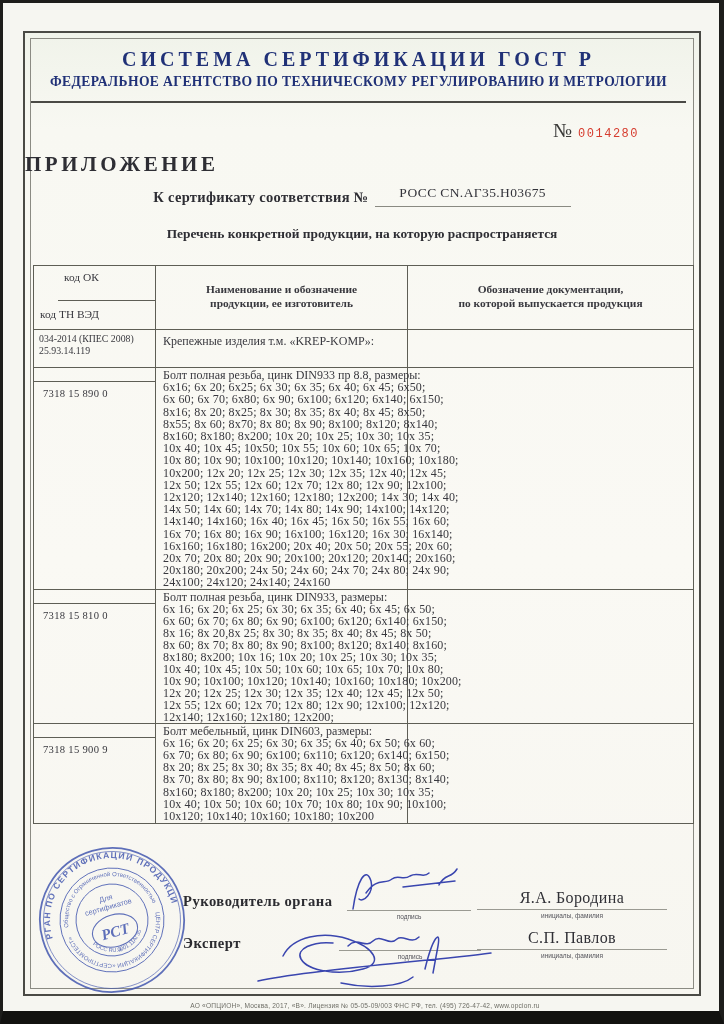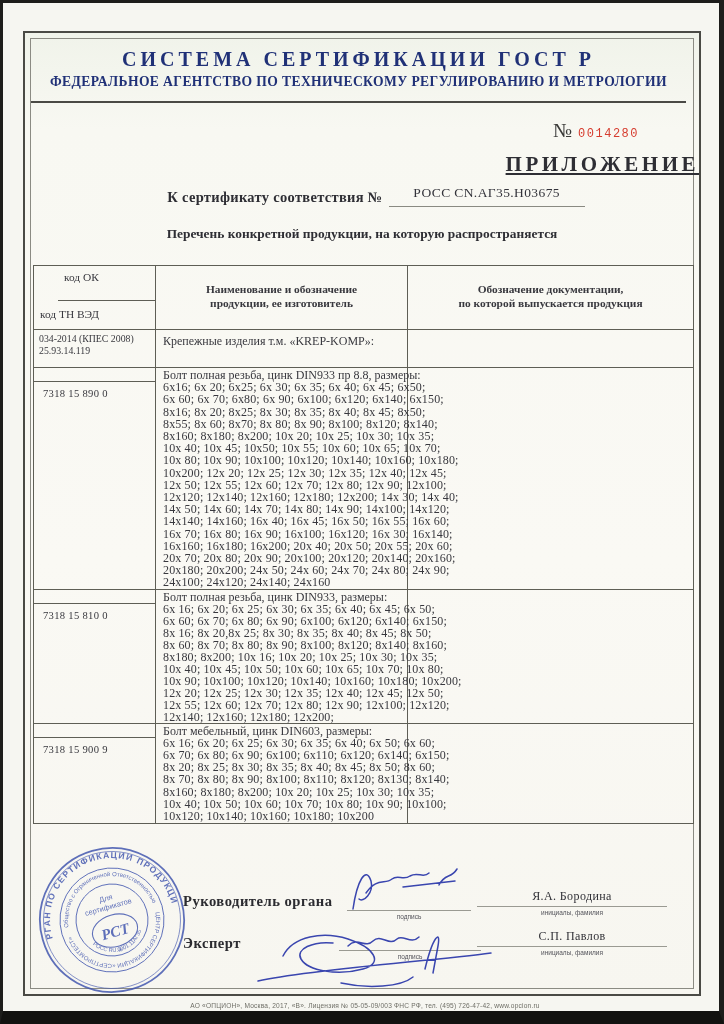--- a/index.html
+++ b/index.html
@@ -17,22 +17,22 @@
   .inner { position:absolute; inset:5px; border:1px solid #8b8b83; }
   .header-box {
     position:absolute; left:6px; right:13px; top:6px; height:64px;
     border-bottom:2px solid #4a4a45; text-align:center; color:#203177; padding-top:9px;
   }
   .h1 { font-size:20px; font-weight:bold; letter-spacing:4px; }
   .h2 { font-size:13.6px; font-weight:bold; letter-spacing:0.4px; margin-top:3px; }
   .no-row { position:absolute; top:86px; right:60px; display:flex; align-items:baseline; gap:6px; }
   .no-sign { font-size:20px; color:#3a3a38; }
   .no-value { font-family:Liberation Mono, monospace; font-size:12px; letter-spacing:1.5px; color:#d63c2e; }
-  .title { position:absolute; top:119px; width:100%; text-align:right; font-size:21px; font-weight:bold; letter-spacing:3.5px; color:#2e2e34;text-decoration:underline; }
-  .cert-row { position:absolute; top:155px; width:100%; display:flex; justify-content:center; align-items:baseline;margin-left:14px; }
+  .title { position:absolute; top:119px; width:100%; text-align:left; font-size:21px; font-weight:bold; letter-spacing:3.5px; color:#2e2e34; }
+  .cert-row { position:absolute; top:155px; width:100%; display:flex; justify-content:center; align-items:baseline; }
   .cert-label { font-size:14.5px; font-weight:bold; color:#2e2e34; letter-spacing:0.3px; }
   .cert-no { display:inline-block; width:196px; border-bottom:1.2px solid #8a8a82; text-align:center; margin-left:6px; }
   .cert-no span { position:relative; top:-5px; font-size:13.5px; color:#33333a; letter-spacing:0.4px; }
   .subtitle { position:absolute; top:192px; width:100%; text-align:center; font-size:13.4px; font-weight:bold; color:#2e2e34; line-height:17px; }
   table.main {
     position:absolute; left:8px; top:232px; width:660px;
     border-collapse:collapse; table-layout:fixed;
   }
   table.main td { border:1px solid #5e5e55; vertical-align:top; color:#38383e; }
   .c1 { width:122px; } .c2 { width:252px; } .c3 { width:286px; }
@@ -53,21 +53,21 @@
   .role1 { position:absolute; left:158px; top:860px; font-size:14.6px; font-weight:bold; color:#2b2b30; letter-spacing:0.5px; }
   .role2 { position:absolute; left:158px; top:902px; font-size:14.6px; font-weight:bold; color:#2b2b30; letter-spacing:0.5px; }
   .sig-line { position:absolute; border-bottom:1px solid #9a9a92; }
   .sl1 { left:322px; top:860px; width:124px; height:18px; }
   .sl2 { left:314px; top:900px; width:142px; height:18px; }
   .sig-cap { position:absolute; font-family:"Liberation Sans", sans-serif; font-size:6.5px; color:#55555c; width:124px; text-align:center; }
   .cap1 { left:322px; top:880px; }
   .cap2 { left:314px; top:920px; width:142px; }
   .namebox { position:absolute; width:190px; text-align:center; }
   .nb1 { left:452px; top:856px; } .nb2 { left:452px; top:896px; }
-  .name { font-size:12px; color:#303036; border-bottom:1px solid #9a9a92; padding-bottom:2px; letter-spacing:0.4px; }
+  .name { font-size:16px; color:#303036; border-bottom:1px solid #9a9a92; padding-bottom:2px; letter-spacing:0.4px; }
   .name-cap { font-family:"Liberation Sans", sans-serif; font-size:6.5px; color:#55555c; margin-top:2px; }
   .stamp { position:absolute; left:12px; top:812px; width:150px; height:150px; }
   .sigs { position:absolute; left:228px; top:818px; width:256px; height:150px; }
   .footer { position:absolute; left:0; top:999px; width:724px; text-align:center;
     font-family:"Liberation Sans", sans-serif; font-size:6.6px; color:#6e6e66; letter-spacing:0.2px; }
 </style>
 </head>
 <body>
 
 <div class="scan">

